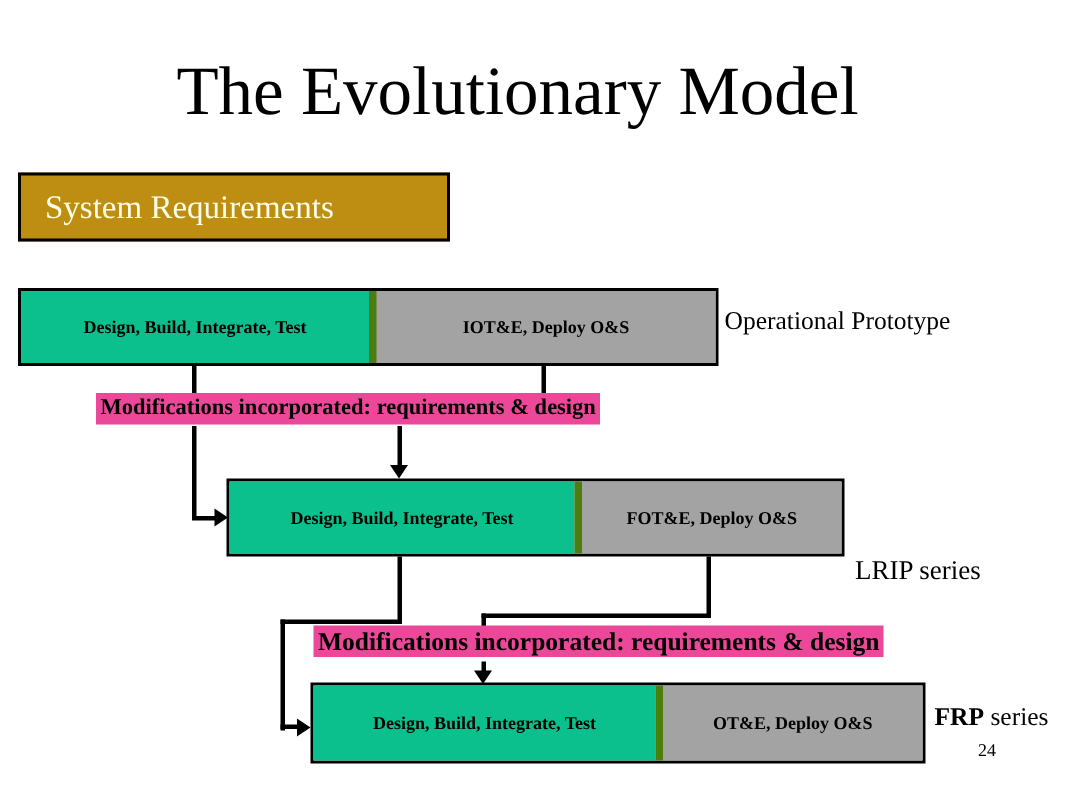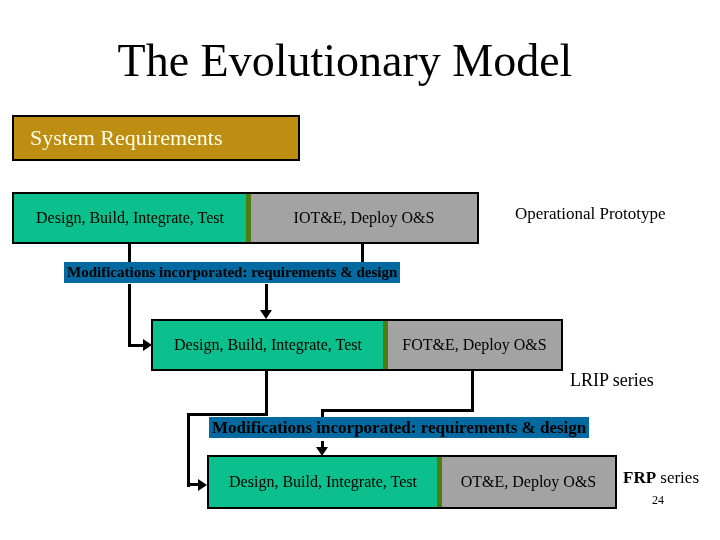--- a/index.html
+++ b/index.html
@@ -4,35 +4,35 @@
 <style>
   html,body{margin:0;padding:0;background:#fff;}
   .slide{position:relative;width:720px;height:540px;background:#ffffff;overflow:hidden;
          font-family:"Liberation Serif","DejaVu Serif",serif;color:#000;border-radius:28px;}
   .abs{position:absolute;}
   .title{left:0;top:34px;width:690px;text-align:center;font-size:46px;line-height:54px;white-space:nowrap;}
   .sysreq{left:12px;top:115px;width:288px;height:46px;background:#be8e13;border:2px solid #000;
           box-sizing:border-box;display:flex;align-items:center;padding-left:16px;}
   .sysreq span{color:#fffee9;font-size:22px;}
   .row{display:flex;border:2px solid #000;box-sizing:border-box;height:52px;}
-  .cell{display:flex;align-items:center;justify-content:center;font-size:16px;white-space:nowrap;}
+  .cell{display:flex;align-items:center;justify-content:center;font-size:12px;white-space:nowrap;font-weight:bold;}
   .cell.teal{background:#0bc08c;flex:none;}
   .cell.green{background:#a3a3a3;flex:1;border-left:5px solid #4d7c0f;}
   .row1{left:12px;top:192px;width:467px;}
   .row1 .teal{width:232px;}
   .row2{left:151px;top:319px;width:412px;}
   .row2 .teal{width:230px;}
   .row3{left:207px;top:455px;width:410px;height:54px;}
   .row3 .teal{width:228px;}
   .ln{background:#000;}
-  .modlabel{background:#0369a1;padding:0 3px;font-weight:bold;white-space:nowrap;line-height:21px;}
+  .modlabel{background:#ec4899;padding:0 3px;font-weight:bold;white-space:nowrap;line-height:21px;}
   .mod1{left:64px;top:262px;font-size:15px;}
   .mod2{left:209px;top:417px;font-size:17px;}
   .ann{white-space:nowrap;}
-  .ann1{left:515px;top:204px;font-size:17px;}
+  .ann1{left:483px;top:204px;font-size:17px;}
   .ann2{left:570px;top:350px;font-size:18px;margin-top:20px;}
   .ann3{left:623px;top:468px;font-size:17px;}
   .ann3 .b{font-weight:bold;}
   .pagenum{left:640px;top:493px;width:24px;text-align:right;font-size:12px;}
   .arrow{width:0;height:0;}
   .ar-right{border-top:6px solid transparent;border-bottom:6px solid transparent;border-left:9px solid #000;}
   .ar-down{border-left:6px solid transparent;border-right:6px solid transparent;border-top:9px solid #000;}
 </style>
 </head>
 <body>

